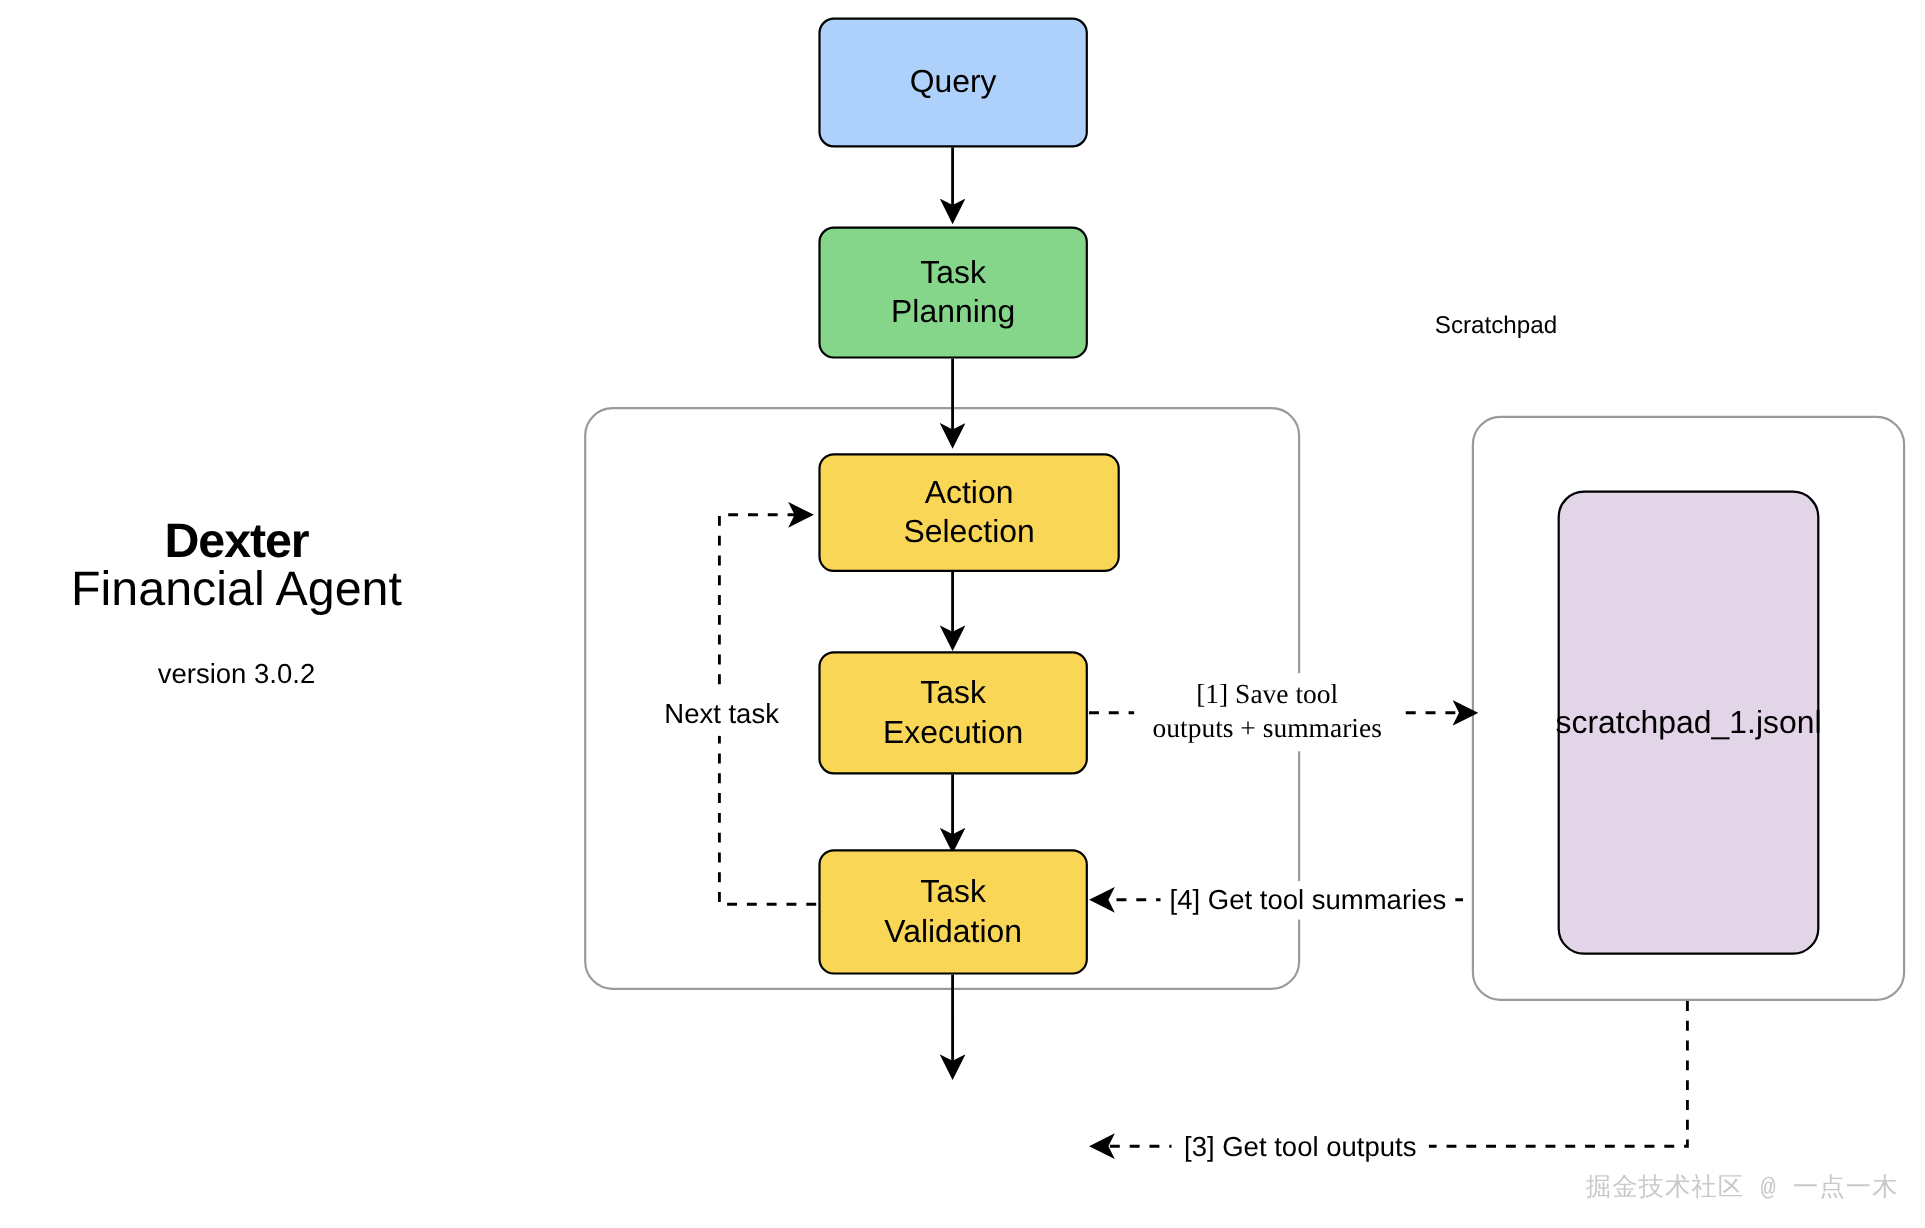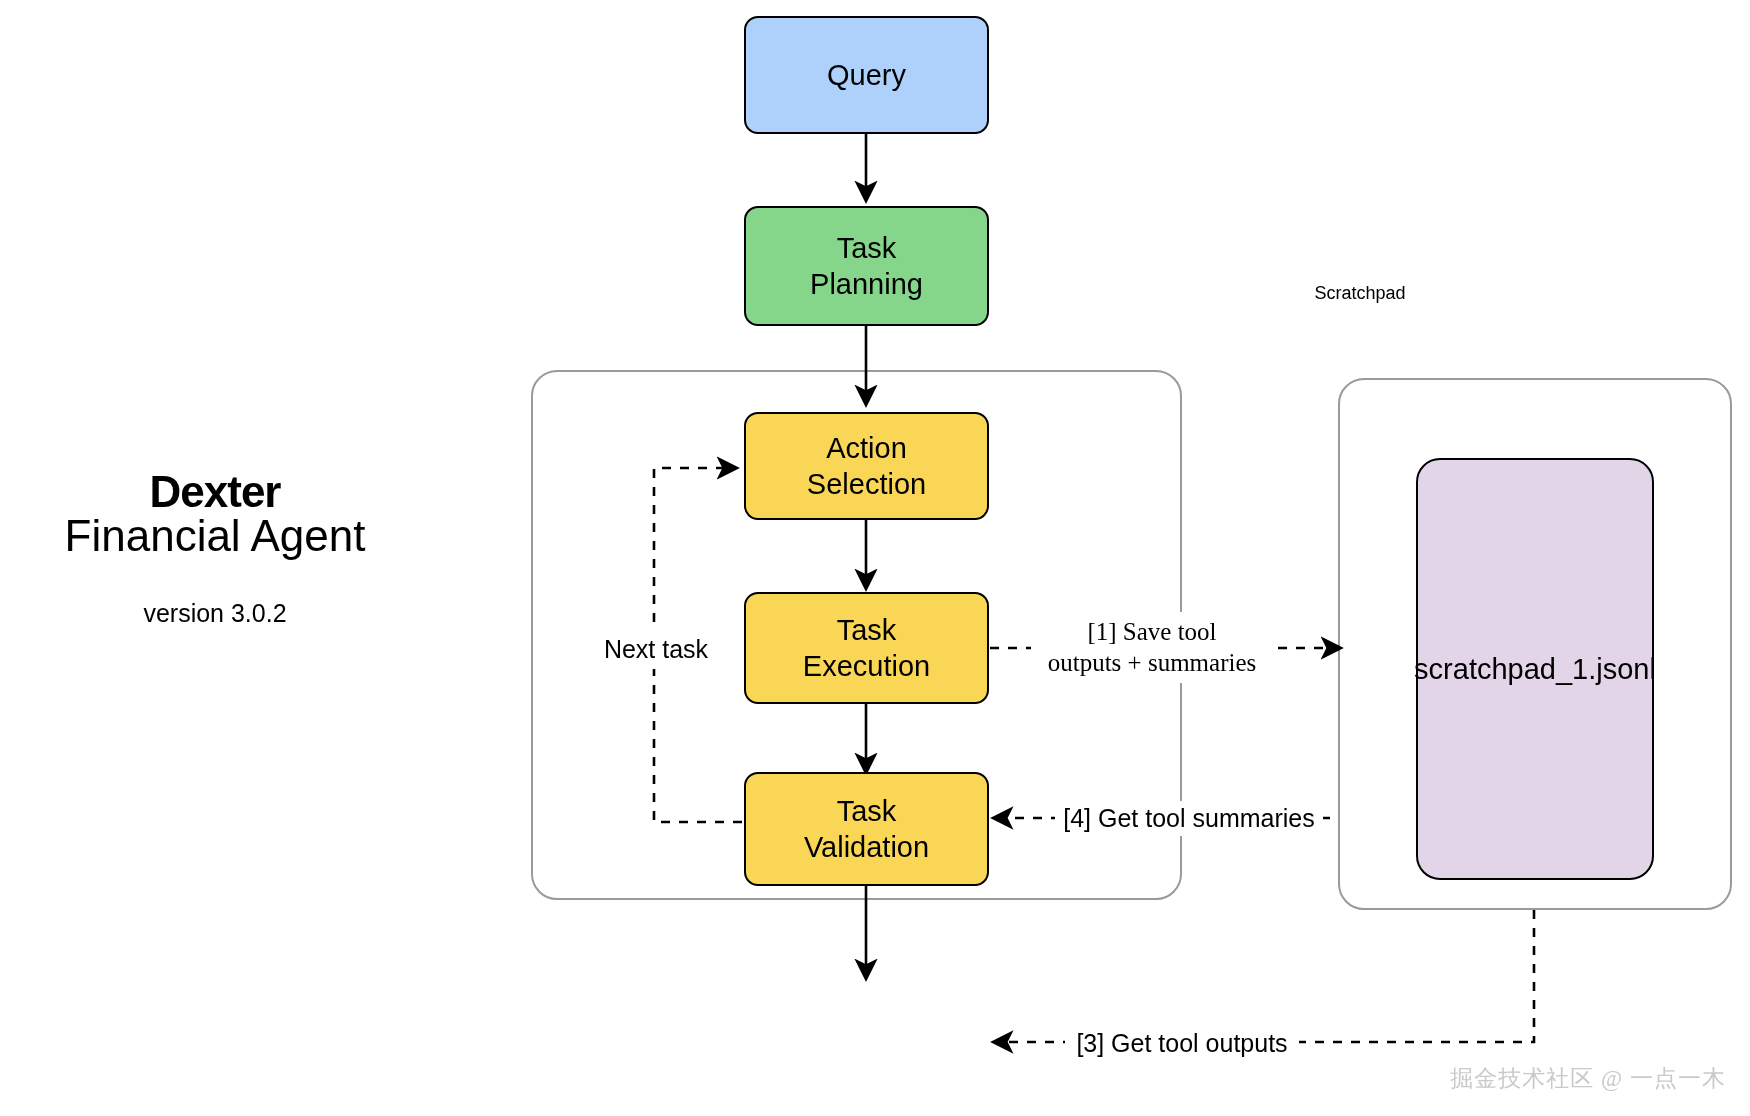--- a/index.html
+++ b/index.html
@@ -68,21 +68,21 @@
     background: transparent;
     z-index: 1;
   }
 
   .scratchpad-title {
     position: absolute;
     left: 1190px;
     top: 283px;
     width: 340px;
     text-align: center;
-    font-size: 18px;
+    font-size: 22px;
     color: #000000;
   }
 
   
   .edge-label {
     position: absolute;
     font-size: 25px;
     color: #000000;
     text-align: center;
     line-height: 1.25;
@@ -102,21 +102,21 @@
     pointer-events: none;
   }
 
   
   .watermark {
     position: absolute;
     right: 24px;
     bottom: 22px;
     font-size: 23px;
     color: #c9c9c9;
-    font-family: Liberation Serif, serif;
+    font-family: Liberation Mono, monospace;
     letter-spacing: 1px;
     z-index: 9;
   }
 </style>
 </head>
 <body>
 
 <div id="canvas">
 
   <svg id="edges" viewBox="0 0 1750 1116" xmlns="http://www.w3.org/2000/svg">
@@ -162,37 +162,37 @@
 
   <div class="node" style="left:744px; top:16px; width:245px; height:118px; background:#aed1fb;">
     <span>Query</span>
   </div>
 
   <div class="node" style="left:744px; top:206px; width:245px; height:120px; background:#85d68b;">
     <span>Task
 Planning</span>
   </div>
 
-  <div class="node" style="left:744px; top:412px; width:245px; height:108px; background:#f9d655;">
+  <div class="node" style="left:744px; top:412px; width:274px; height:108px; background:#f9d655;">
     <span>Action
 Selection</span>
   </div>
 
   <div class="node" style="left:744px; top:592px; width:245px; height:112px; background:#f9d655;">
     <span>Task
 Execution</span>
   </div>
 
   <div class="node" style="left:744px; top:772px; width:245px; height:114px; background:#f9d655;">
     <span>Task
 Validation</span>
   </div>
 
 
-  <div class="node" style="left:1416px; top:446px; width:238px; height:422px; background:#e1d5e7; border-radius:24px;margin-top:12px;">
+  <div class="node" style="left:1416px; top:446px; width:238px; height:422px; background:#e1d5e7; border-radius:24px;">
     <span>scratchpad_1.jsonl</span>
   </div>
 
   <div class="edge-label" style="left:584px; top:630px; width:140px; padding:4px 2px;">Next task</div>
 
   <div class="edge-label" style="left:1031px; top:612px; width:230px; padding:4px 6px;font-family:Liberation Serif, serif;">[1] Save tool
 outputs + summaries</div>
 
   <div class="edge-label" style="left:1055px; top:801px; width:256px; padding:2px 6px;">[4] Get tool summaries</div>
 

